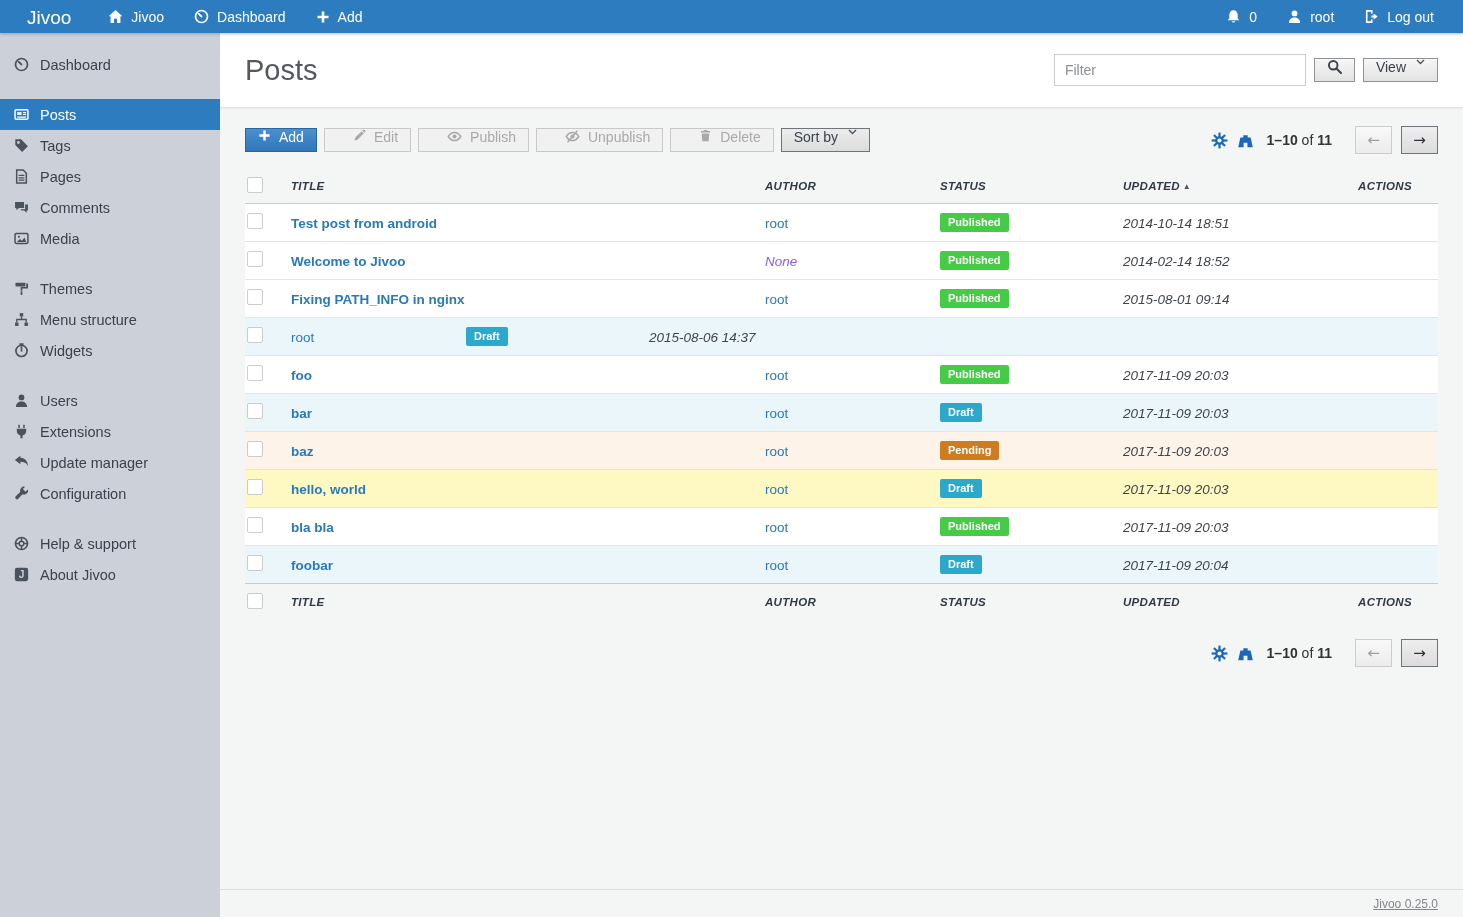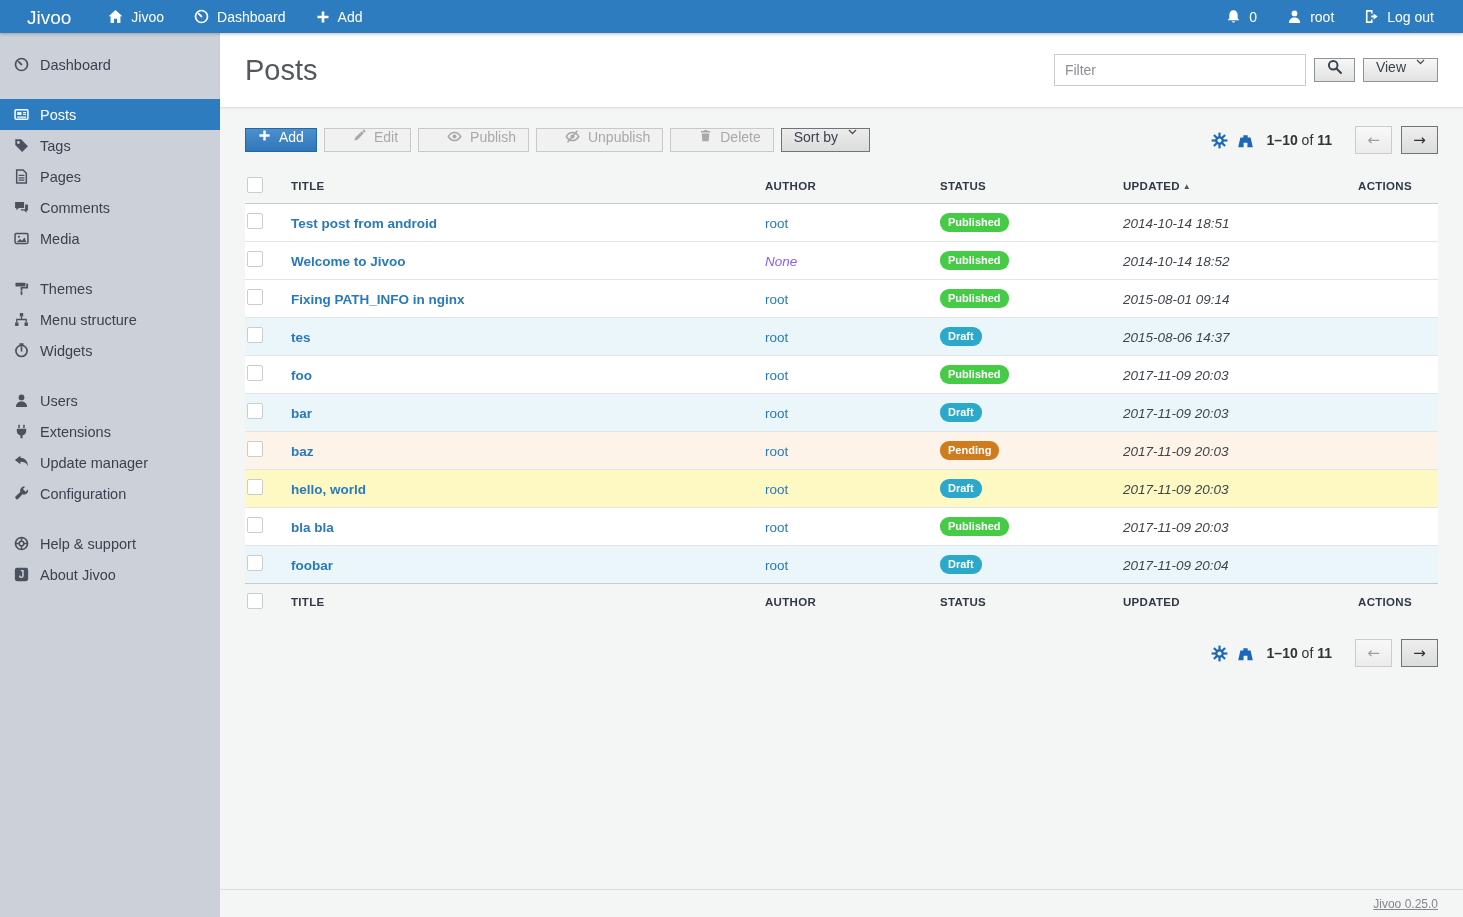--- a/index.html
+++ b/index.html
@@ -48,37 +48,37 @@
   .pager .ic-btn { color:#1c67b8; cursor:pointer; display:inline-flex; }
   .pager-count { font-size:14px; color:#333; margin:0 14px 0 4px; white-space:nowrap; }
   .pager-count b { font-weight:700; }
   .arrow-btn { width:37px; height:28px; font-size:15px; display:inline-flex; align-items:center; justify-content:center; cursor:pointer; font-family:"DejaVu Sans",sans-serif; }
   .arrow-btn.prev { background:linear-gradient(#f8f8f8,#ececec); border:1px solid #ccc; color:#9aa0a6; }
   .arrow-btn.next { background:linear-gradient(#eee,#dcdcdc); border:1px solid #6e747a; color:#2b3138; }
 
   
   .table { width:100%; }
   .trow { display:flex; align-items:center; min-height:38px; border-bottom:1px solid #e3e4e5; background:#fff; }
-  .trow.thead { background:transparent; min-height:36px; border-bottom:1px solid #c9cbcd; }
+  .trow.thead { background:transparent; min-height:36px; border-bottom:1px solid #c9cbcd;font-style:italic; }
   .trow.thead-bottom { background:transparent; border-top:1px solid #c9cbcd; border-bottom:none; margin-top:-1px; }
   .cell { padding:0 8px; }
   .c-check { flex:0 0 38px; padding-left:2px; }
   .c-title { flex:1 1 auto; min-width:0; }
   .c-author { flex:0 0 175px; }
   .c-status { flex:0 0 183px; }
   .c-updated { flex:0 0 217px; }
   .c-actions { flex:0 0 106px; text-align:center; }
   .thead .cell { font-size:11.5px; font-weight:700; color:#2f3a45; letter-spacing:.3px; text-transform:uppercase; }
   .sort-arrow { font-size:8px; color:#4a5560; margin-left:3px; vertical-align:1px; }
   .checkbox { width:16px; height:16px; background:#fff; border:1px solid #ccc; border-radius:2px; display:inline-block; cursor:pointer; }
   a.link, .post-title, .cell-author.link { color:#2a7ab9; text-decoration:none; cursor:pointer; }
   .post-title { font-weight:700; font-size:13.5px; }
   .cell-author { font-size:13.5px; }
   .cell-author.muted { color:#8b5cf6; font-style:italic; cursor:default; }
-  .badge { display:inline-block; color:#fff; font-size:11px; font-weight:700; padding:3px 8px 4px; border-radius:9px; }
+  .badge { display:inline-block; color:#fff; font-size:11px; font-weight:700; padding:3px 8px 4px; border-radius:2px; }
   .cell-updated { font-style:italic; font-size:13.5px; color:#3f454c; }
 
   .bottom-pager { display:flex; margin:20px 0 10px; }
 
   
   .footer { height:28px; border-top:1px solid #ddd; display:flex; align-items:center; justify-content:flex-end; padding:0 25px; }
   .footer a { color:#83878c; font-size:12px; text-decoration:underline; }
 </style>
 </head>
 <body>
@@ -418,36 +418,35 @@
     <div class="cell c-status"><span class="badge" style="background: rgb(69, 203, 69);">Published</span></div>
     <div class="cell c-updated"><span class="cell-updated">2014-10-14 18:51</span></div>
     <div class="cell c-actions"></div>
   </div>
 
   <div class="trow" style="background: rgb(255, 255, 255);">
     <div class="cell c-check"><span class="checkbox"></span></div>
     <div class="cell c-title"><a class="post-title">Welcome to Jivoo</a></div>
     <div class="cell c-author"><a class="cell-author muted">None</a></div>
     <div class="cell c-status"><span class="badge" style="background: rgb(69, 203, 69);">Published</span></div>
-    <div class="cell c-updated"><span class="cell-updated">2014-10-14 18:52</span></div>
+    <div class="cell c-updated"><span class="cell-updated">2014-02-14 18:52</span></div>
     <div class="cell c-actions"></div>
   </div>
 
   <div class="trow" style="background: rgb(255, 255, 255);">
     <div class="cell c-check"><span class="checkbox"></span></div>
     <div class="cell c-title"><a class="post-title">Fixing PATH_INFO in nginx</a></div>
     <div class="cell c-author"><a class="cell-author link">root</a></div>
     <div class="cell c-status"><span class="badge" style="background: rgb(69, 203, 69);">Published</span></div>
     <div class="cell c-updated"><span class="cell-updated">2015-08-01 09:14</span></div>
     <div class="cell c-actions"></div>
   </div>
 
   <div class="trow" style="background: rgb(235, 246, 250);">
     <div class="cell c-check"><span class="checkbox"></span></div>
-    <div class="cell c-title"><a class="post-title">tes</a></div>
     <div class="cell c-author"><a class="cell-author link">root</a></div>
     <div class="cell c-status"><span class="badge" style="background: rgb(43, 168, 202);">Draft</span></div>
     <div class="cell c-updated"><span class="cell-updated">2015-08-06 14:37</span></div>
     <div class="cell c-actions"></div>
   </div>
 
   <div class="trow" style="background: rgb(255, 255, 255);">
     <div class="cell c-check"><span class="checkbox"></span></div>
     <div class="cell c-title"><a class="post-title">foo</a></div>
     <div class="cell c-author"><a class="cell-author link">root</a></div>

